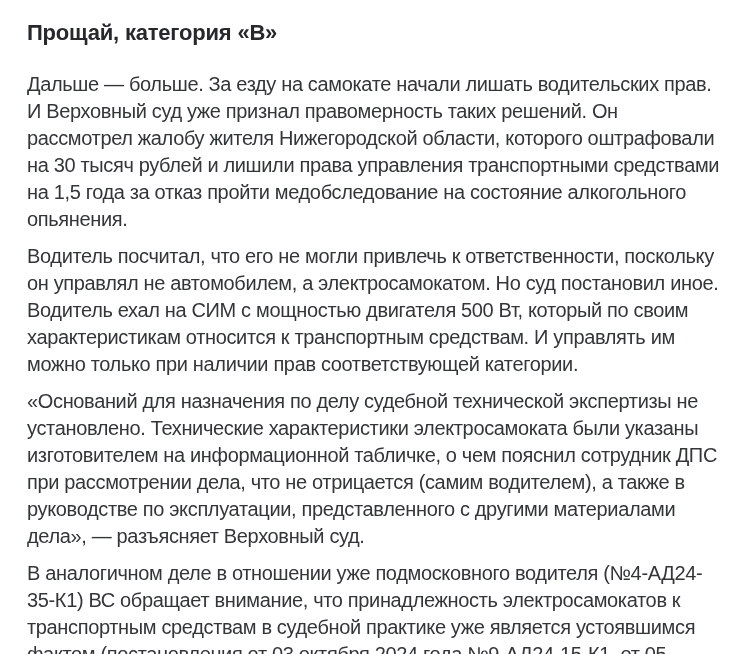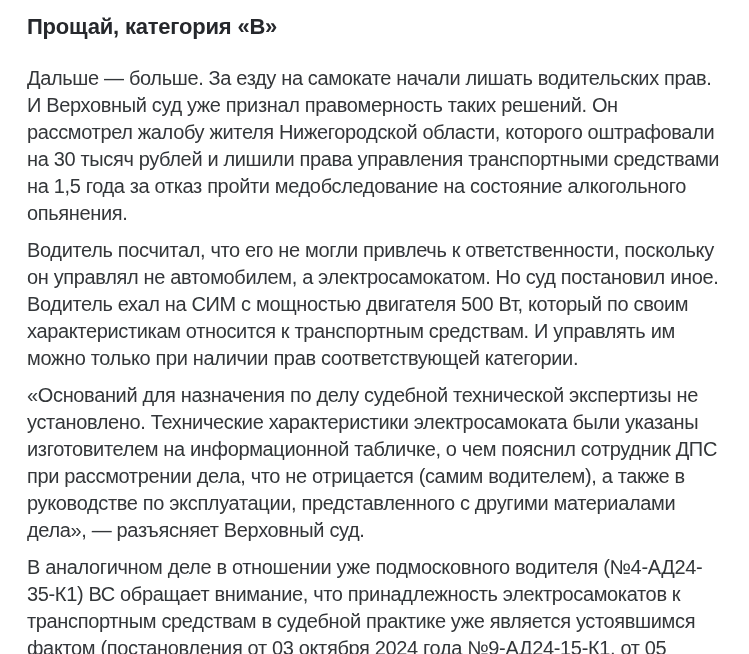--- a/index.html
+++ b/index.html
@@ -12,21 +12,21 @@
     height: 654px;
     overflow: hidden;
     font-family: "Liberation Sans", "DejaVu Sans", sans-serif;
   }
   .article {
     box-sizing: border-box;
     width: 749px;
     padding: 13px 27px 0 27px;
   }
   .article-title {
-    margin: 0 0 25px 0;
+    margin: 6px 0 25px 0;
     font-size: 22px;
     line-height: 27px;
     font-weight: 700;
     letter-spacing: -0.2px;
     color: var(--heading-color, #26282c);
   }
   .article-paragraph {
     margin: 0 0 10px 0;
     font-size: 20px;
     line-height: 27px;

